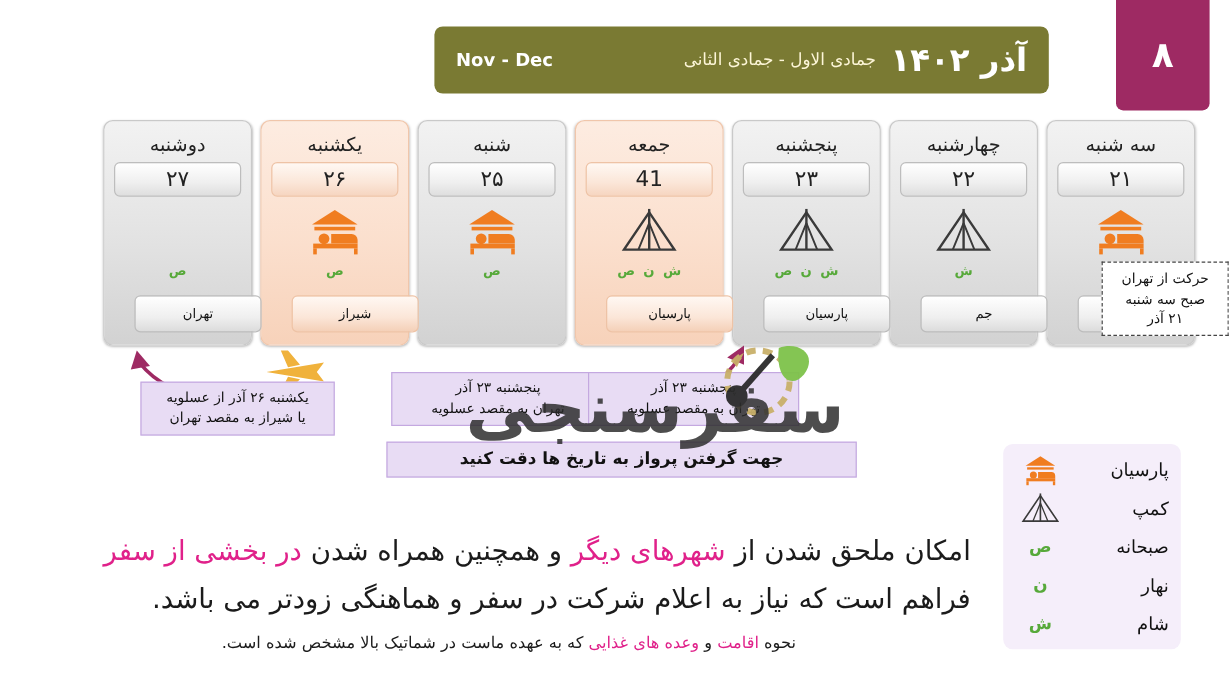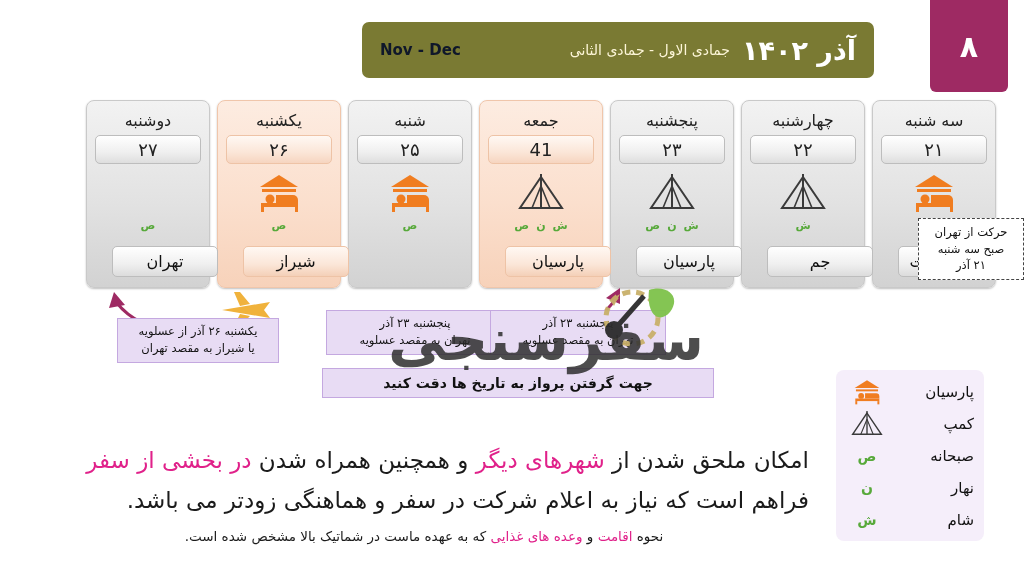--- a/index.html
+++ b/index.html
@@ -53,21 +53,21 @@
   }
   .month-hijri {
     font-size: 14px;
     color: #fdf6d8;
     margin-right: 12px;
     white-space: nowrap;
   }
   .month-en {
     font-size: 15px;
     font-weight: bold;
-    color: #0f172a;
+    color: #ffffff;
     margin-right: auto;
     white-space: nowrap;
     direction: ltr;
   }
 
   
   .days {
     position: absolute;
     top: 100px;
     right: 28px;
@@ -137,21 +137,21 @@
   }
   .city-box {
     width: 104px;
     height: 29px;
     border-radius: 5px;
     background: linear-gradient(180deg,#ffffff 0%,#efefef 60%,#dcdcdc 100%);
     border: 1px solid #bdbdbd;
     display: flex;
     align-items: center;
     justify-content: center;
-    font-size: 16px;
+    font-size: 11px;
     color: #111;
     margin-top: auto;
     white-space: nowrap;
     margin-left: 34px;
   }
   .day-card.peach .city-box {
     background: linear-gradient(180deg,#fff8f3 0%,#fbe6d8 60%,#f4d0b8 100%);
     border: 1px solid #eec3a6;
   }
 

